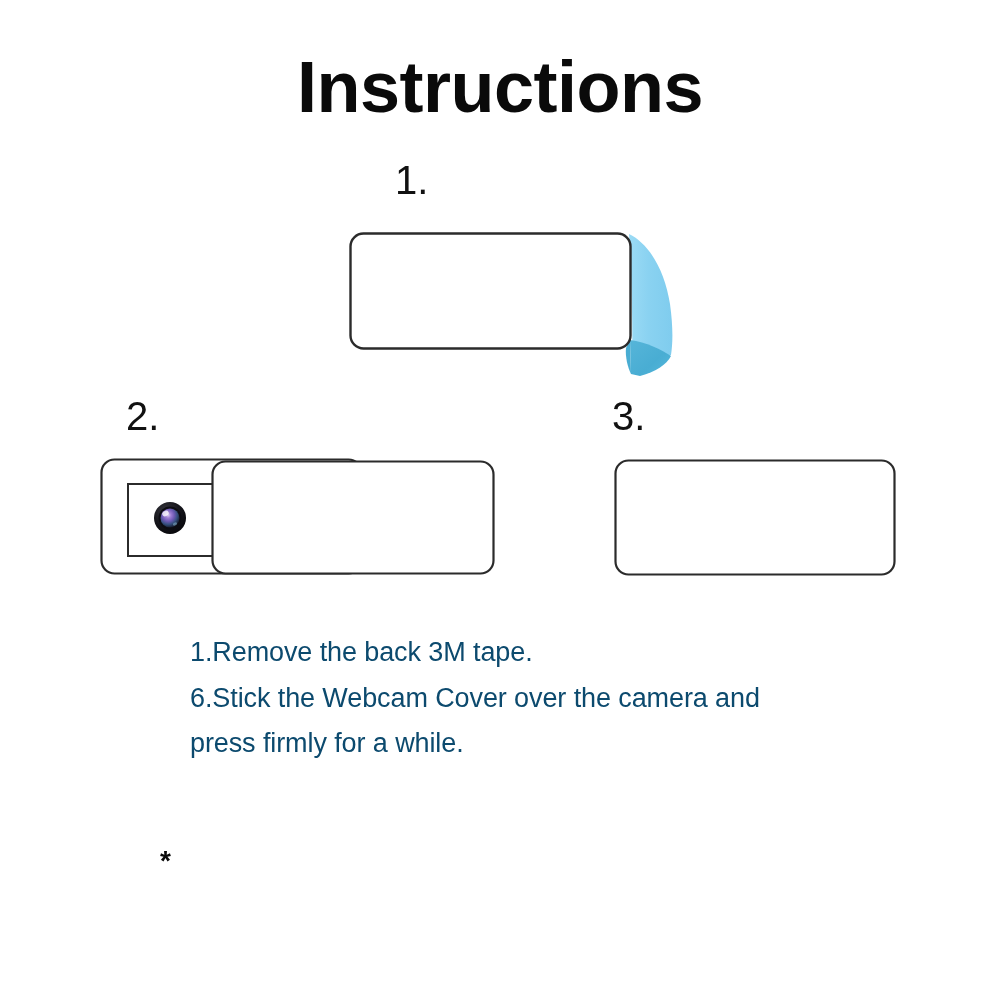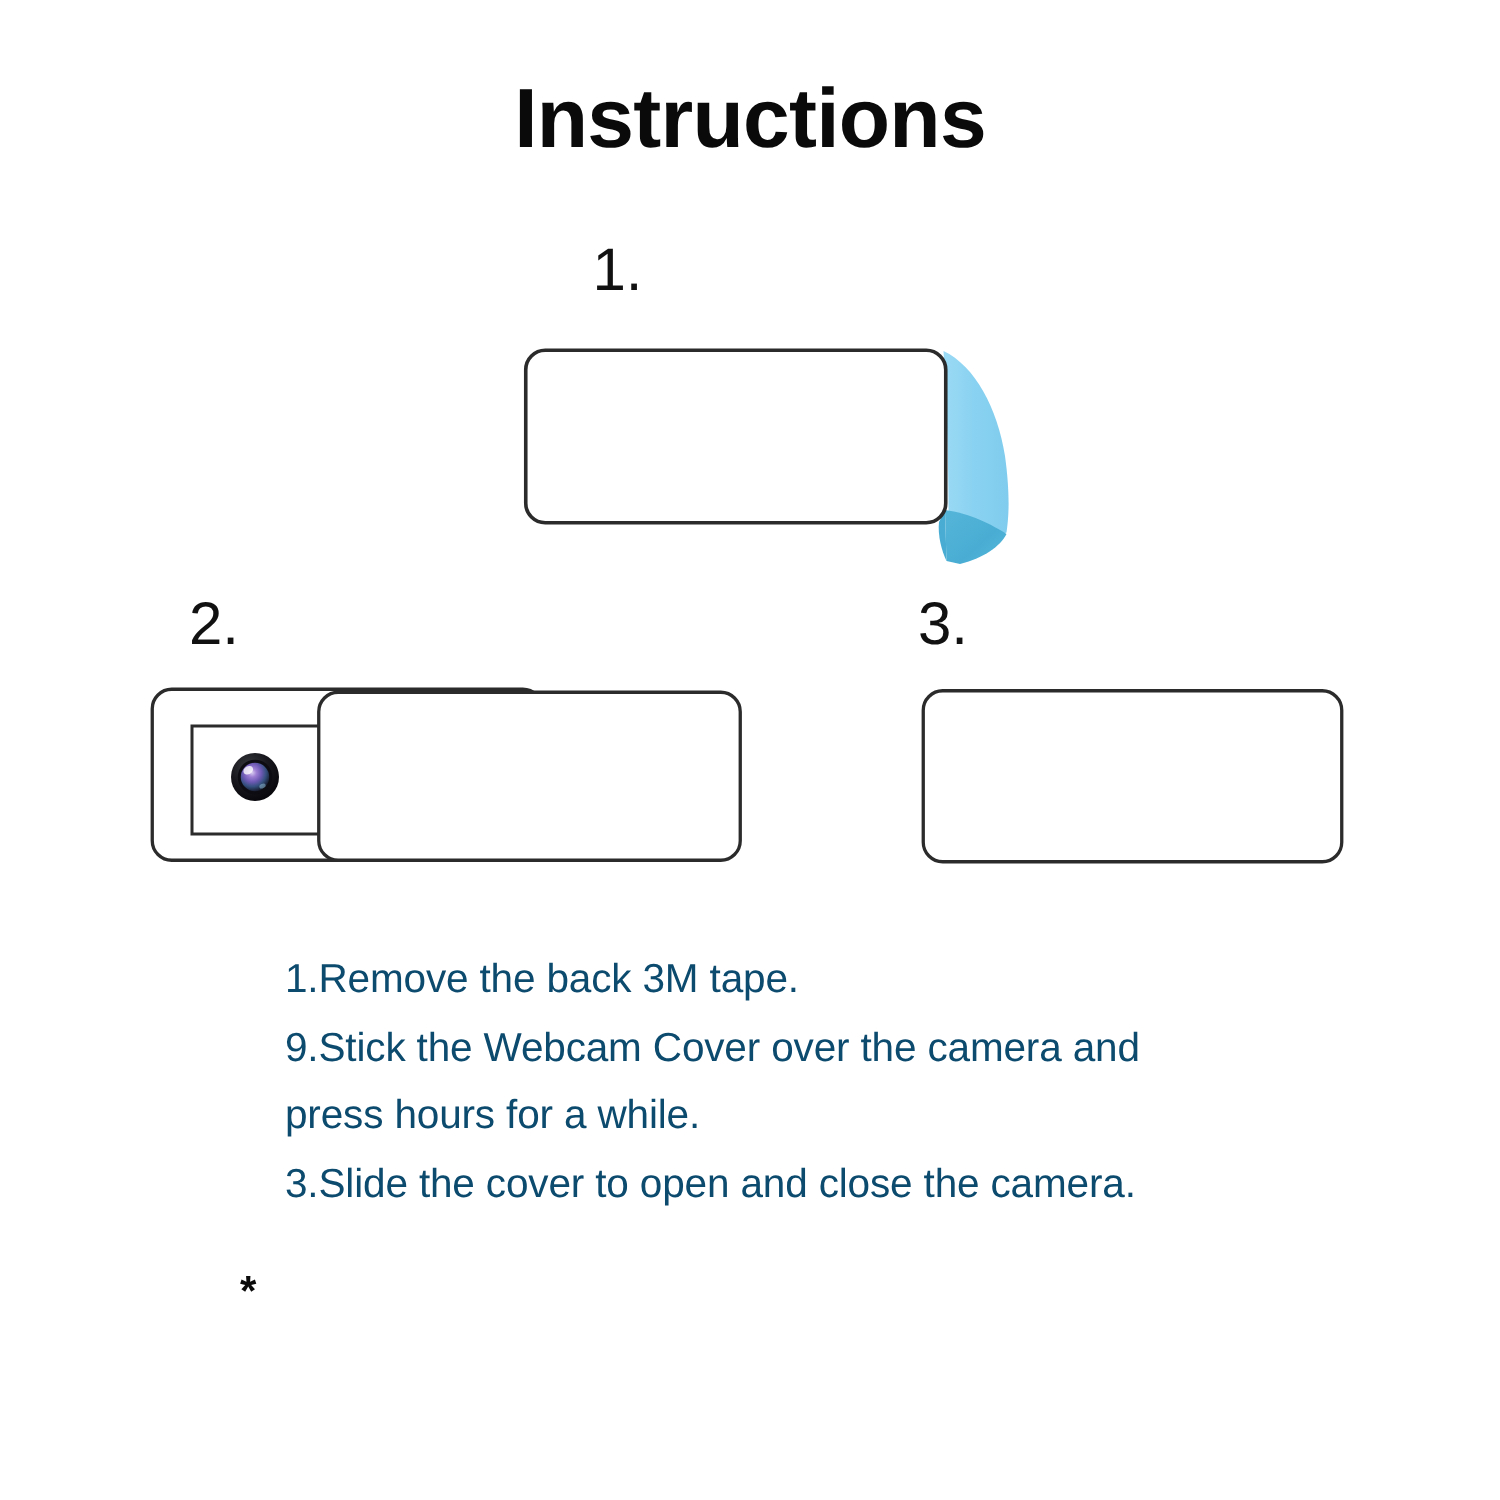--- a/index.html
+++ b/index.html
@@ -25,21 +25,21 @@
     background: #ffffff;
   }
 
   
   .title {
     position: absolute;
     left: 0;
     top: 50px;
     width: 1000px;
     text-align: center;
-    font-size: 56px;
+    font-size: 72px;
     font-weight: bold;
     letter-spacing: -0.5px;
     line-height: 1.05;
     color: #0a0a0a;
   }
 
   
   .step-num {
     position: absolute;
     font-size: 40px;
@@ -199,23 +199,22 @@
   <div class="step-num" id="step3-num">3.</div>
 
   <div id="step3-fig">
     <svg class="fig-svg" width="300" height="135" viewBox="0 0 300 135" xmlns="http://www.w3.org/2000/svg">
       <rect x="9.5" y="10.5" width="279" height="114" rx="13" ry="13" fill="#ffffff" stroke="#2b2b2b" stroke-width="2.2"></rect>
     </svg>
   </div>
 
   <div class="instructions">
     <div class="instr-line">1.Remove the back 3M tape.</div>
-    <div class="instr-line">9.Stick the Webcam Cover over the camera and</div>
-    <div class="instr-line">press hours for a while.</div>
-    <div class="instr-line">3.Slide the cover to open and close the camera.</div>
+    <div class="instr-line">6.Stick the Webcam Cover over the camera and</div>
+    <div class="instr-line">press firmly for a while.</div>
   </div>
 
   <div class="tip">
     <div class="tip-row">
       <div class="tip-star">*</div>
       <div class="tip-body">
       </div>
     </div>
   </div>
 

